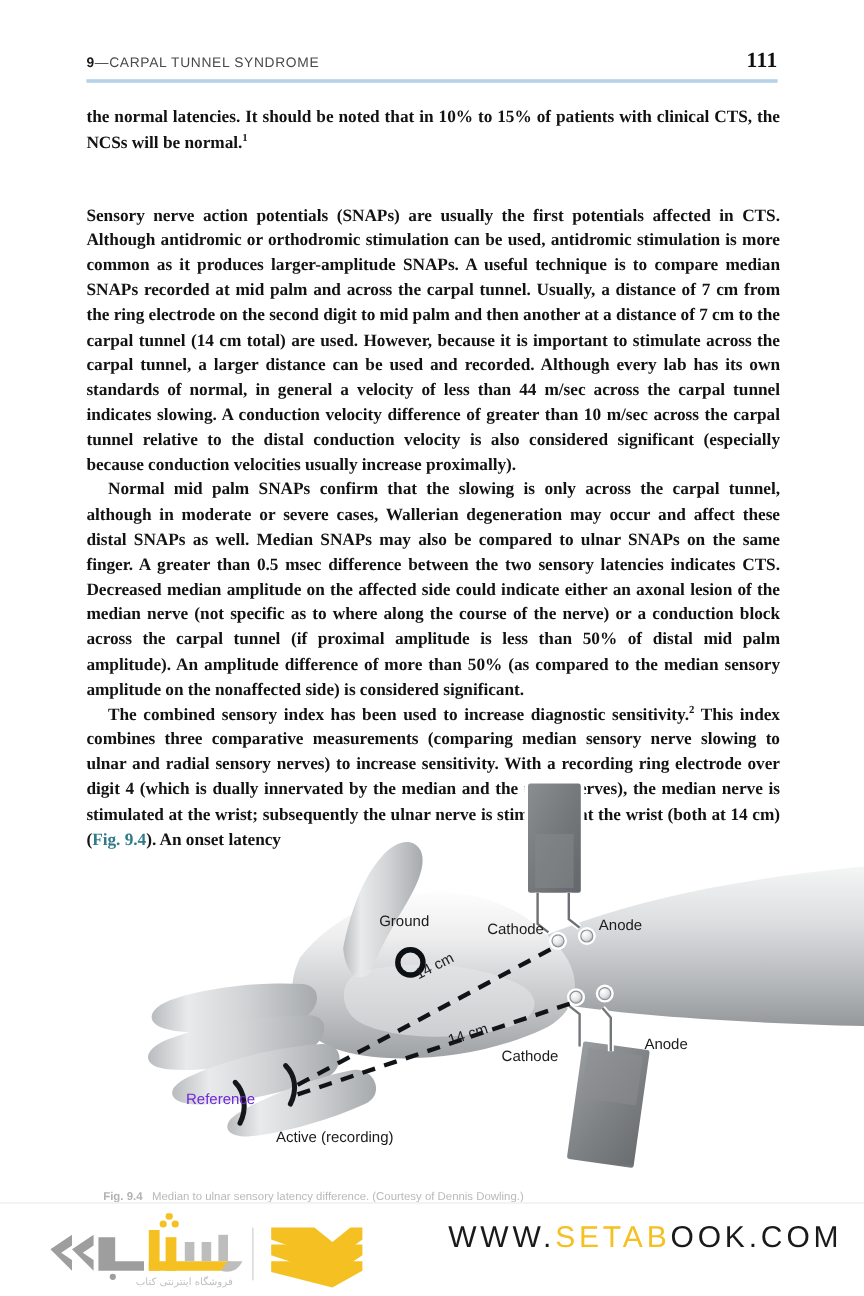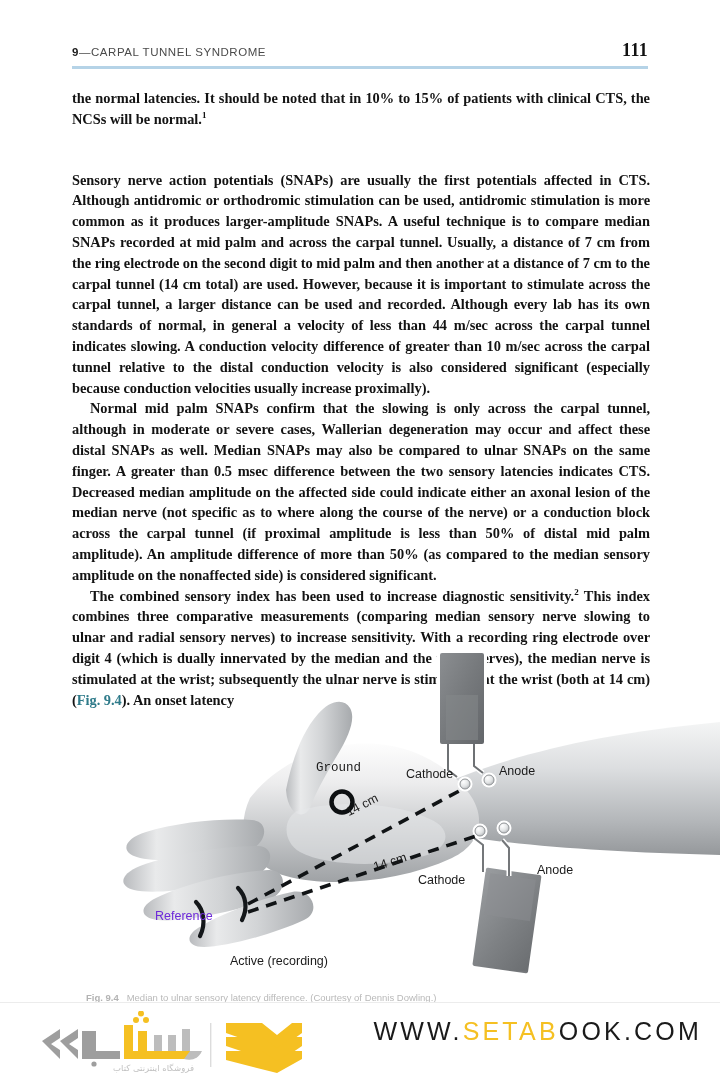--- a/index.html
+++ b/index.html
@@ -295,37 +295,37 @@
       </g>
 
       <circle cx="342" cy="162" r="10.5" fill="none" stroke="#0d1012" stroke-width="4.5"></circle>
 
       <path d="M248 264 L461 150" stroke="#111416" stroke-width="3.6" fill="none" stroke-dasharray="11 8" stroke-linecap="butt"></path>
       <path d="M248 272 L476 196" stroke="#111416" stroke-width="3.6" fill="none" stroke-dasharray="11 8" stroke-linecap="butt"></path>
 
       <rect x="0" y="330" width="720" height="30" fill="url(#fadeBot)"></rect>
     </svg>
 
-    <div style="position:absolute; left:316px; top:121px; font-family:Liberation Mono, monospace; font-size:12.5px; color:#1b1b1b;">Ground</div>
+    <div style="position:absolute; left:316px; top:121px; font-family:Liberation Sans, sans-serif; font-size:12.5px; color:#1b1b1b;">Ground</div>
 
     <div style="position:absolute; left:406px; top:127px; font-family:'Liberation Sans',sans-serif; font-size:12.5px; color:#1b1b1b;">Cathode</div>
 
     <div style="position:absolute; left:499px; top:124px; font-family:'Liberation Sans',sans-serif; font-size:12.5px; color:#1b1b1b;">Anode</div>
 
     <div style="position:absolute; left:418px; top:233px; font-family:'Liberation Sans',sans-serif; font-size:12.5px; color:#1b1b1b;">Cathode</div>
 
     <div style="position:absolute; left:537px; top:223px; font-family:'Liberation Sans',sans-serif; font-size:12.5px; color:#1b1b1b;">Anode</div>
 
     <div style="position:absolute; left:345px; top:158px; font-family:'Liberation Sans',sans-serif; font-size:12.5px; color:#1b1b1b; transform:rotate(-27deg);">14 cm</div>
 
     <div style="position:absolute; left:373px; top:215px; font-family:'Liberation Sans',sans-serif; font-size:12.5px; color:#1b1b1b; transform:rotate(-18deg);">14 cm</div>
 
     <div style="position:absolute; left:155px; top:269px; font-family:Liberation Sans, sans-serif; font-size:12.5px; color:#6d28d9;">Reference</div>
 
-    <div style="position:absolute; left:230px; top:314px; font-family:'Liberation Sans',sans-serif; font-size:12.5px; color:#1b1b1b;">Active (recording)</div>
+    <div style="position:absolute; left:230px; top:301px; font-family:'Liberation Sans',sans-serif; font-size:12.5px; color:#1b1b1b;">Active (recording)</div>
   </div>
 
   <div class="fig-caption">
     <span class="figlabel">Fig. 9.4</span>
     &nbsp;&nbsp;<span>Median to ulnar sensory latency difference. (Courtesy of Dennis Dowling.)</span>
   </div>
 
   <div class="footer-banner">
 
     <div class="brand-mark">

